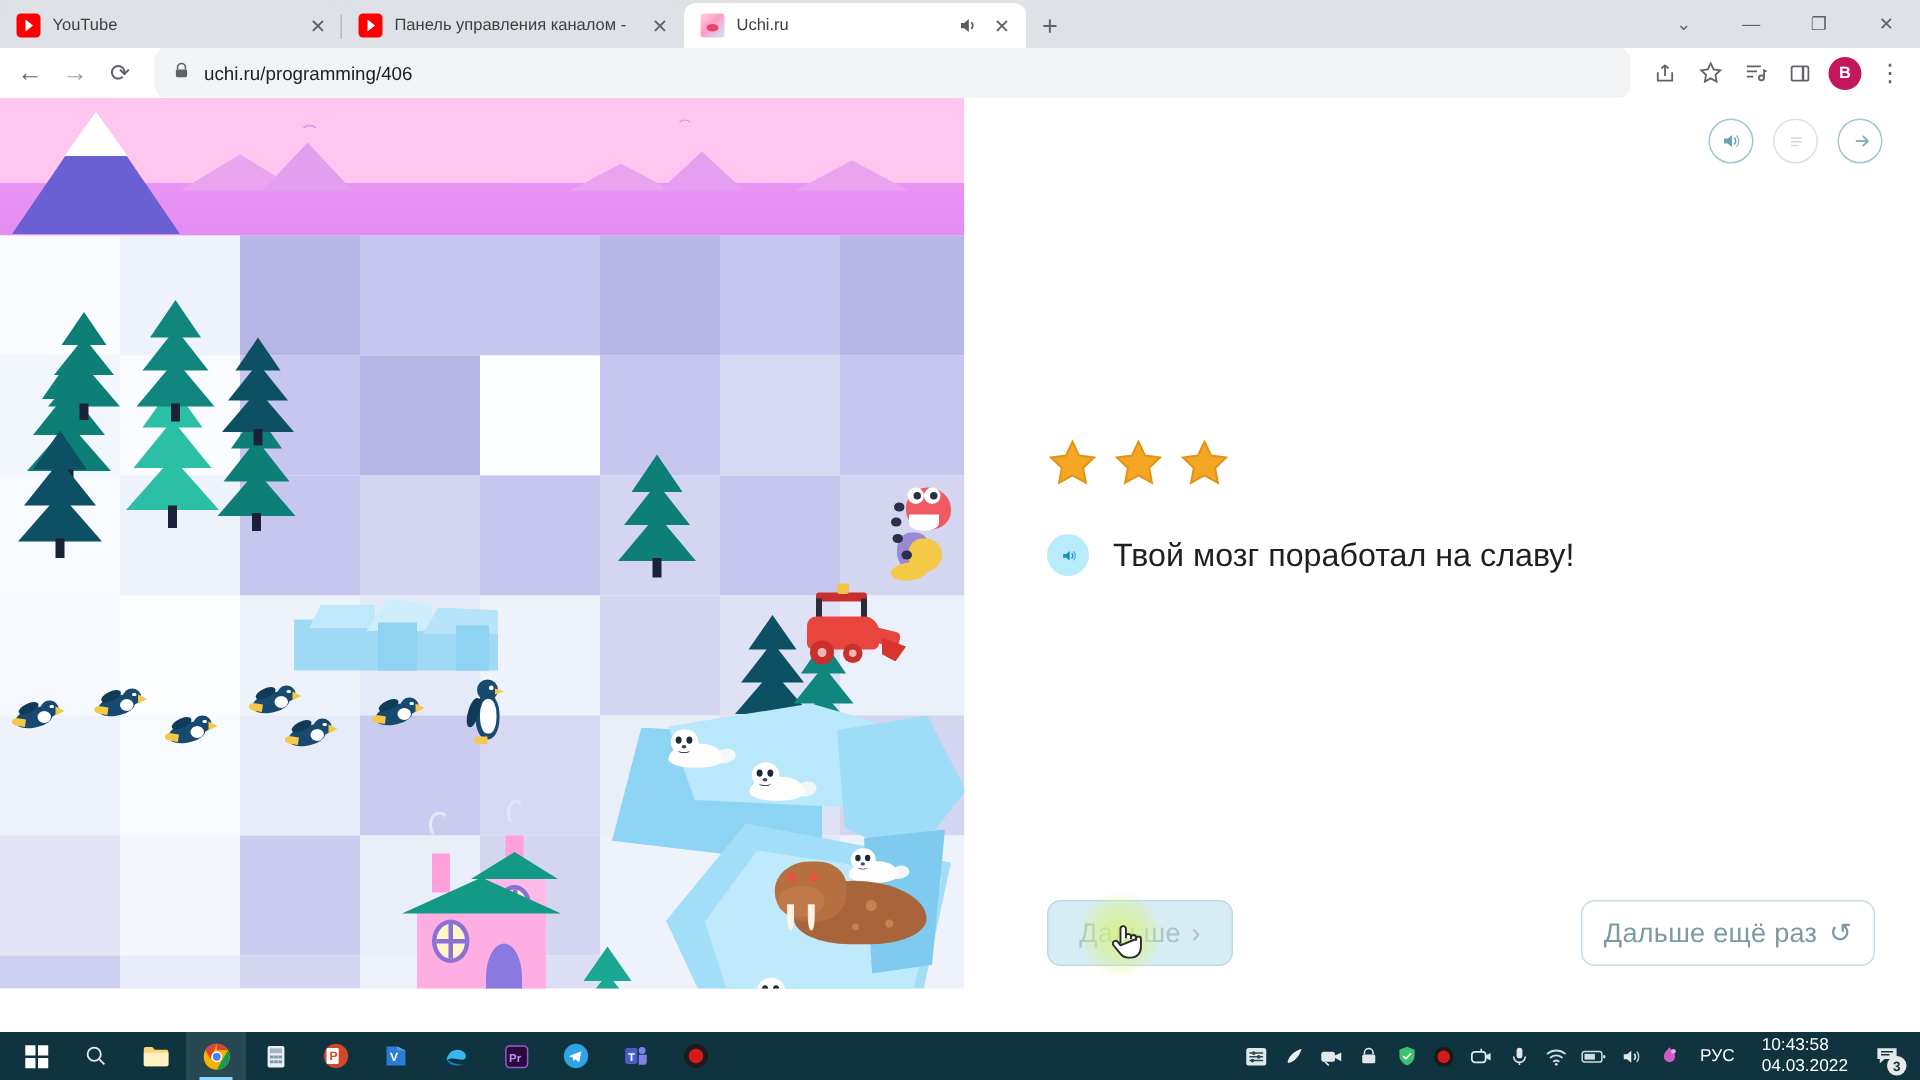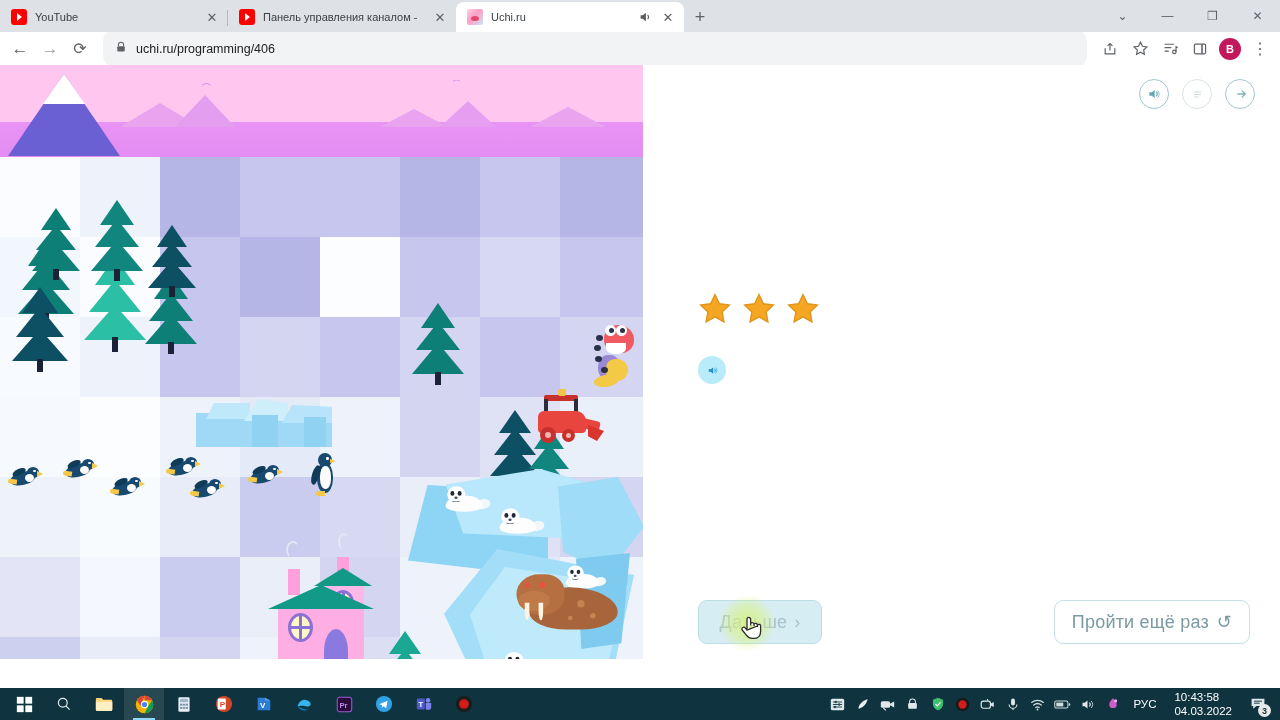--- a/index.html
+++ b/index.html
@@ -781,35 +781,36 @@
       </div>
 
       <div class="msg-row">
         <span class="msg-spk">
           <svg viewBox="0 0 24 24" width="15" height="15">
               <path d="M6 10h3.2L13 7v10l-3.8-3H6z" fill="#1b8fc4"></path>
               <path d="M15.4 9.6c1.3 1.3 1.3 3.5 0 4.8" stroke="#1b8fc4" stroke-width="1.5" fill="none" stroke-linecap="round"></path>
               <path d="M17.4 7.7c2.2 2.2 2.2 6.4 0 8.6" stroke="#1b8fc4" stroke-width="1.3" fill="none" stroke-linecap="round" opacity=".7"></path>
             </svg>
         </span>
+        <span class="msg-text">Твой мозг поработал на славу!</span>
       </div>
 
       <div class="btn-row">
         <div class="btn btn-next">
           <span>Дальше</span>
           <span style="margin-left:7px">›</span>
         </div>
         <div class="cursor-glow"></div>
         <div class="cursor-hand">
           <svg viewBox="0 0 22 28" width="22" height="28">
             <path d="M7 15V5.2a1.8 1.8 0 113.6 0v6.3m0-1.2a1.7 1.7 0 113.4 0v1.7m0-1a1.7 1.7 0 113.4 0v2.1m0-1.1a1.6 1.6 0 113.2 0v5.4c0 4.1-2.6 7-6.7 7h-1.8c-2.6 0-3.9-.9-5.5-3L2.2 16c-.6-.9-.3-2 .6-2.5.9-.5 2-.2 2.6.6L7 16.2z" fill="#ffffff" stroke="#2b2b2b" stroke-width="1.3" stroke-linejoin="round"></path>
           </svg>
         </div>
         <div class="btn btn-again">
-          <span>Пройти ещё раз</span>
+          <span>Дальше ещё раз</span>
           <span style="margin-left:8px">↺</span>
         </div>
       </div>
     </div>
   </div>
 </div>
 
 <div class="taskbar">
   <div class="tb-app">
     <svg viewBox="0 0 20 20" width="17" height="17">

